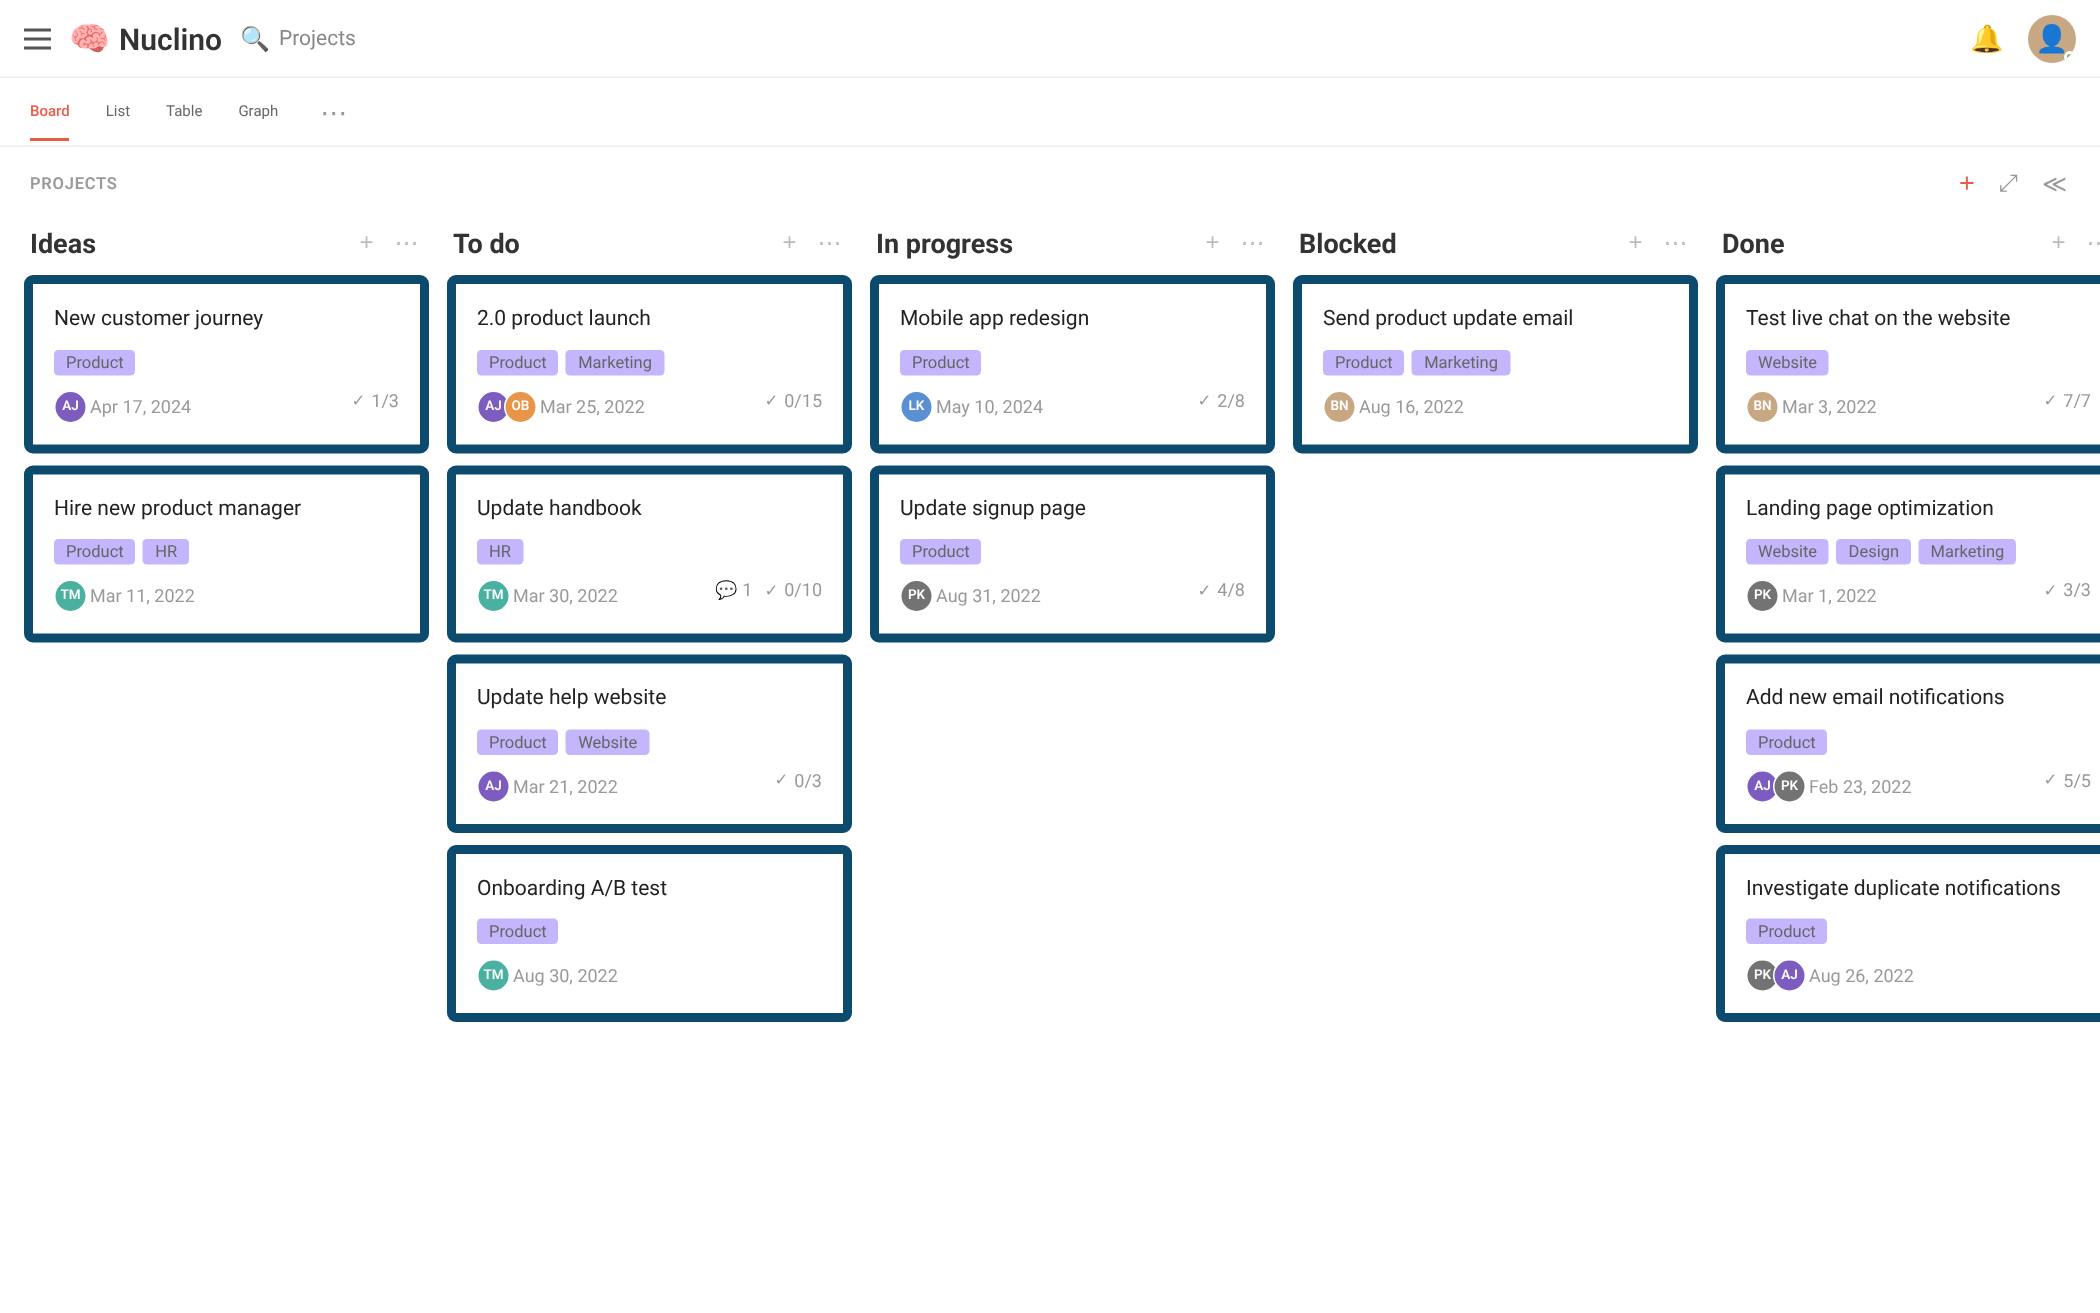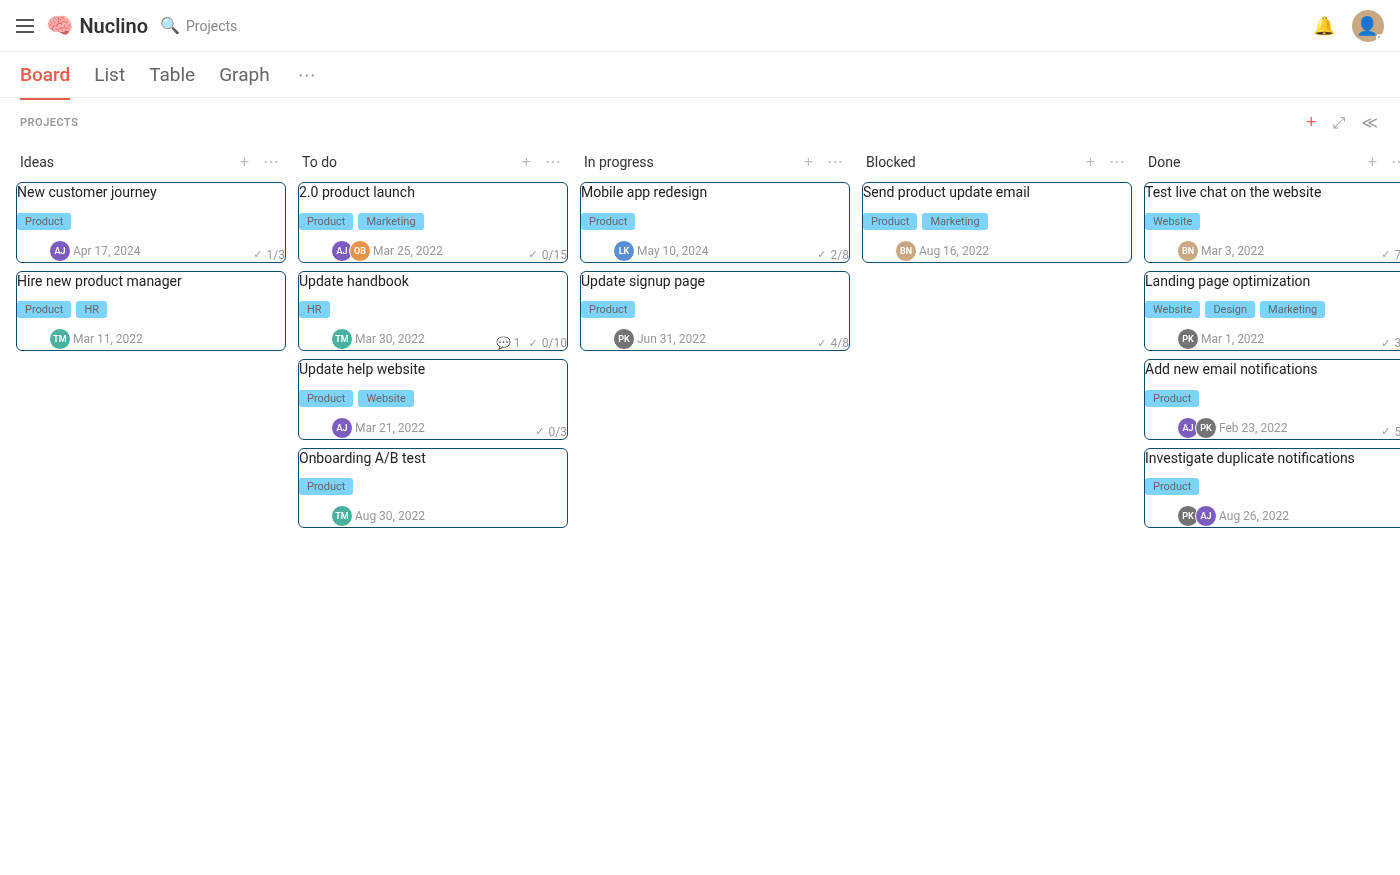--- a/index.html
+++ b/index.html
@@ -21,56 +21,56 @@
     .nav-right { display: flex; align-items: center; gap: 16px; }
     .bell-icon { font-size: 18px; color: #666; cursor: pointer; position: relative; }
     .avatar { width: 32px; height: 32px; border-radius: 50%; background: #c8a882; display: flex; align-items: center; justify-content: center; overflow: hidden; cursor: pointer; position: relative; }
     .avatar-dot { width: 8px; height: 8px; background: #4caf50; border-radius: 50%; position: absolute; bottom: 0; right: 0; border: 2px solid #fff; }
 
     
     .tabs-bar {
       display: flex; align-items: center; padding: 0 20px;
       border-bottom: 1px solid #eee; background: #fff; height: 46px; gap: 24px;
     }
-    .tab { padding: 14px 0 12px; font-size: 19px; color: #666; cursor: pointer; border-bottom: 2px solid transparent; }
+    .tab { padding: 14px 0 12px; font-size: 10px; color: #666; cursor: pointer; border-bottom: 2px solid transparent; }
     .tab.active { color: #e85d4a; border-bottom: 2px solid #e85d4a; font-weight: 500; }
     .tab-more { color: #999; cursor: pointer; font-size: 18px; margin-left: 4px; }
 
     
     .projects-header {
       display: flex; align-items: center; justify-content: space-between;
       padding: 12px 20px 8px; 
     }
     .projects-title { font-size: 11px; font-weight: 600; color: #999; letter-spacing: 0.5px; text-transform: uppercase; }
     .projects-actions { display: flex; align-items: center; gap: 12px; }
     .action-btn { background: none; border: none; cursor: pointer; color: #999; font-size: 16px; padding: 2px; }
     .action-btn.plus { color: #e85d4a; font-size: 18px; font-weight: 300; }
     .column {
       min-width: 270px; max-width: 270px; margin-right: 12px; flex-shrink: 0;
     }
     .column-header {
       display: flex; align-items: center; justify-content: space-between;
       padding: 8px 4px 10px; 
     }
-    .column-title { font-weight: 400; font-size: 14px; color: #333; }
+    .column-title { font-weight: 700; font-size: 18px; color: #333; }
     .column-actions { display: flex; align-items: center; gap: 8px; }
     .col-btn { background: none; border: none; cursor: pointer; color: #bbb; font-size: 16px; padding: 1px 3px; }
 
     
     .card {
-      background: #fff; border: 1px solid #0c4a6e; border-radius: 6px;
-      margin-bottom: 8px; cursor: pointer;
+      background: #fff; border: 6px solid #0c4a6e; border-radius: 6px;
+      padding: 14px; margin-bottom: 8px; cursor: pointer;
     }
     .card-title { font-size: 14px; color: #222; margin-bottom: 10px; line-height: 1.4; font-weight: 400; }
     .card-tags { display: flex; flex-wrap: wrap; gap: 5px; margin-bottom: 10px; }
     .tag {
-      background: #7dd3fc; border-radius: 3px; padding: 2px 8px;
+      background: #c4b5fd; border-radius: 3px; padding: 2px 8px;
       font-size: 11px; color: #666; 
     }
-    .card-footer { display: flex; align-items: flex-end; justify-content: space-between; margin-left: 32px; }
+    .card-footer { display: flex; align-items: flex-start; justify-content: space-between; }
     .card-meta { display: flex; align-items: center; gap: 6px; }
     .avatars { display: flex; }
     .avatar-sm {
       width: 22px; height: 22px; border-radius: 50%; border: 1.5px solid #fff;
       margin-right: -4px; overflow: hidden; display: inline-flex; align-items: center; justify-content: center;
       font-size: 9px; color: #fff; font-weight: 600;
     }
     .date-text { font-size: 12px; color: #999; }
     .card-progress { display: flex; align-items: center; gap: 4px; font-size: 12px; color: #999; }
     .progress-icon { font-size: 11px; }
@@ -304,21 +304,21 @@
           <div class="card">
             <div class="card-title">Update signup page</div>
             <div class="card-tags">
               <span class="tag">Product</span>
             </div>
             <div class="card-footer">
               <div class="card-meta">
                 <div class="avatars">
                   <div class="avatar-sm av-pink">PK</div>
                 </div>
-                <span class="date-text">Jun 31, 2022</span>
+                <span class="date-text">Aug 31, 2022</span>
               </div>
               <div style="display: flex; align-items: center; gap: 8px;">
                 <div class="card-progress">
                   <span class="progress-icon">✓</span>
                   <span>4/8</span>
                 </div>
               </div>
             </div>
           </div>
         </div>

